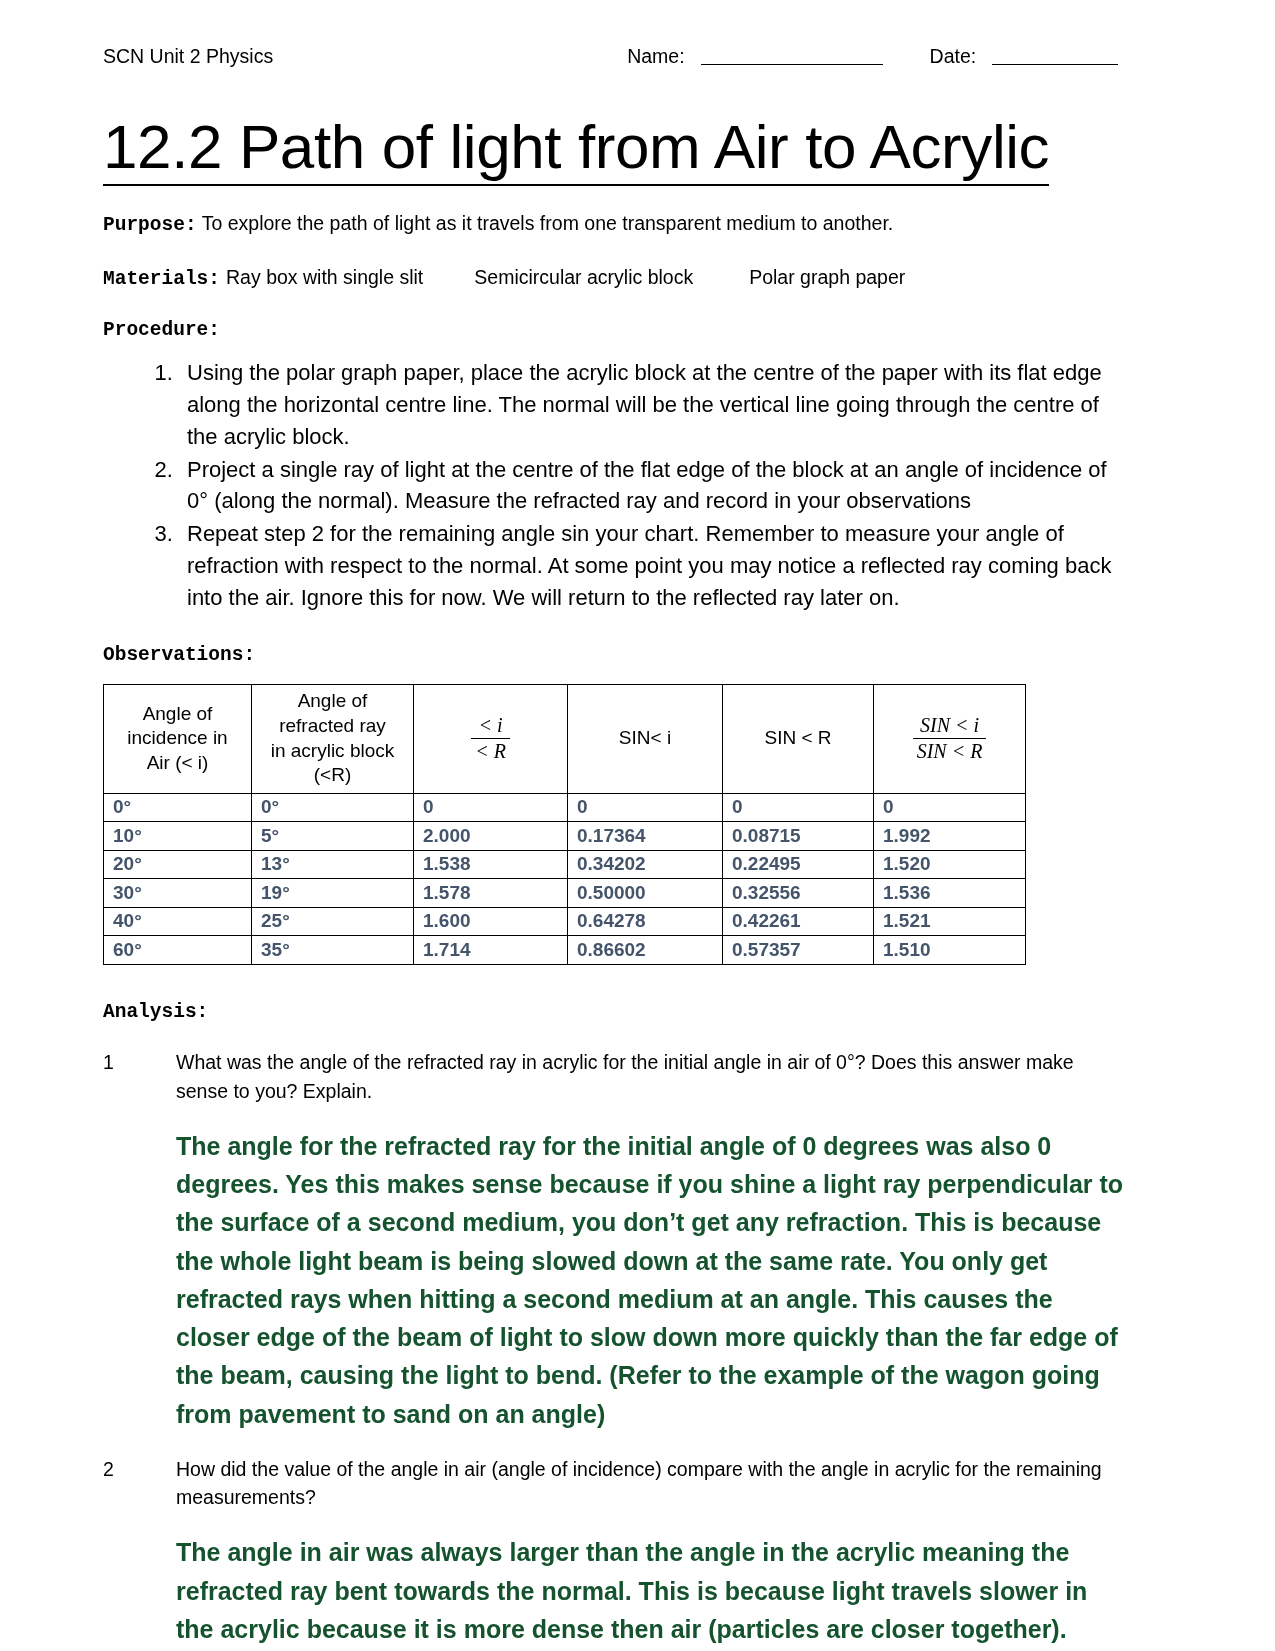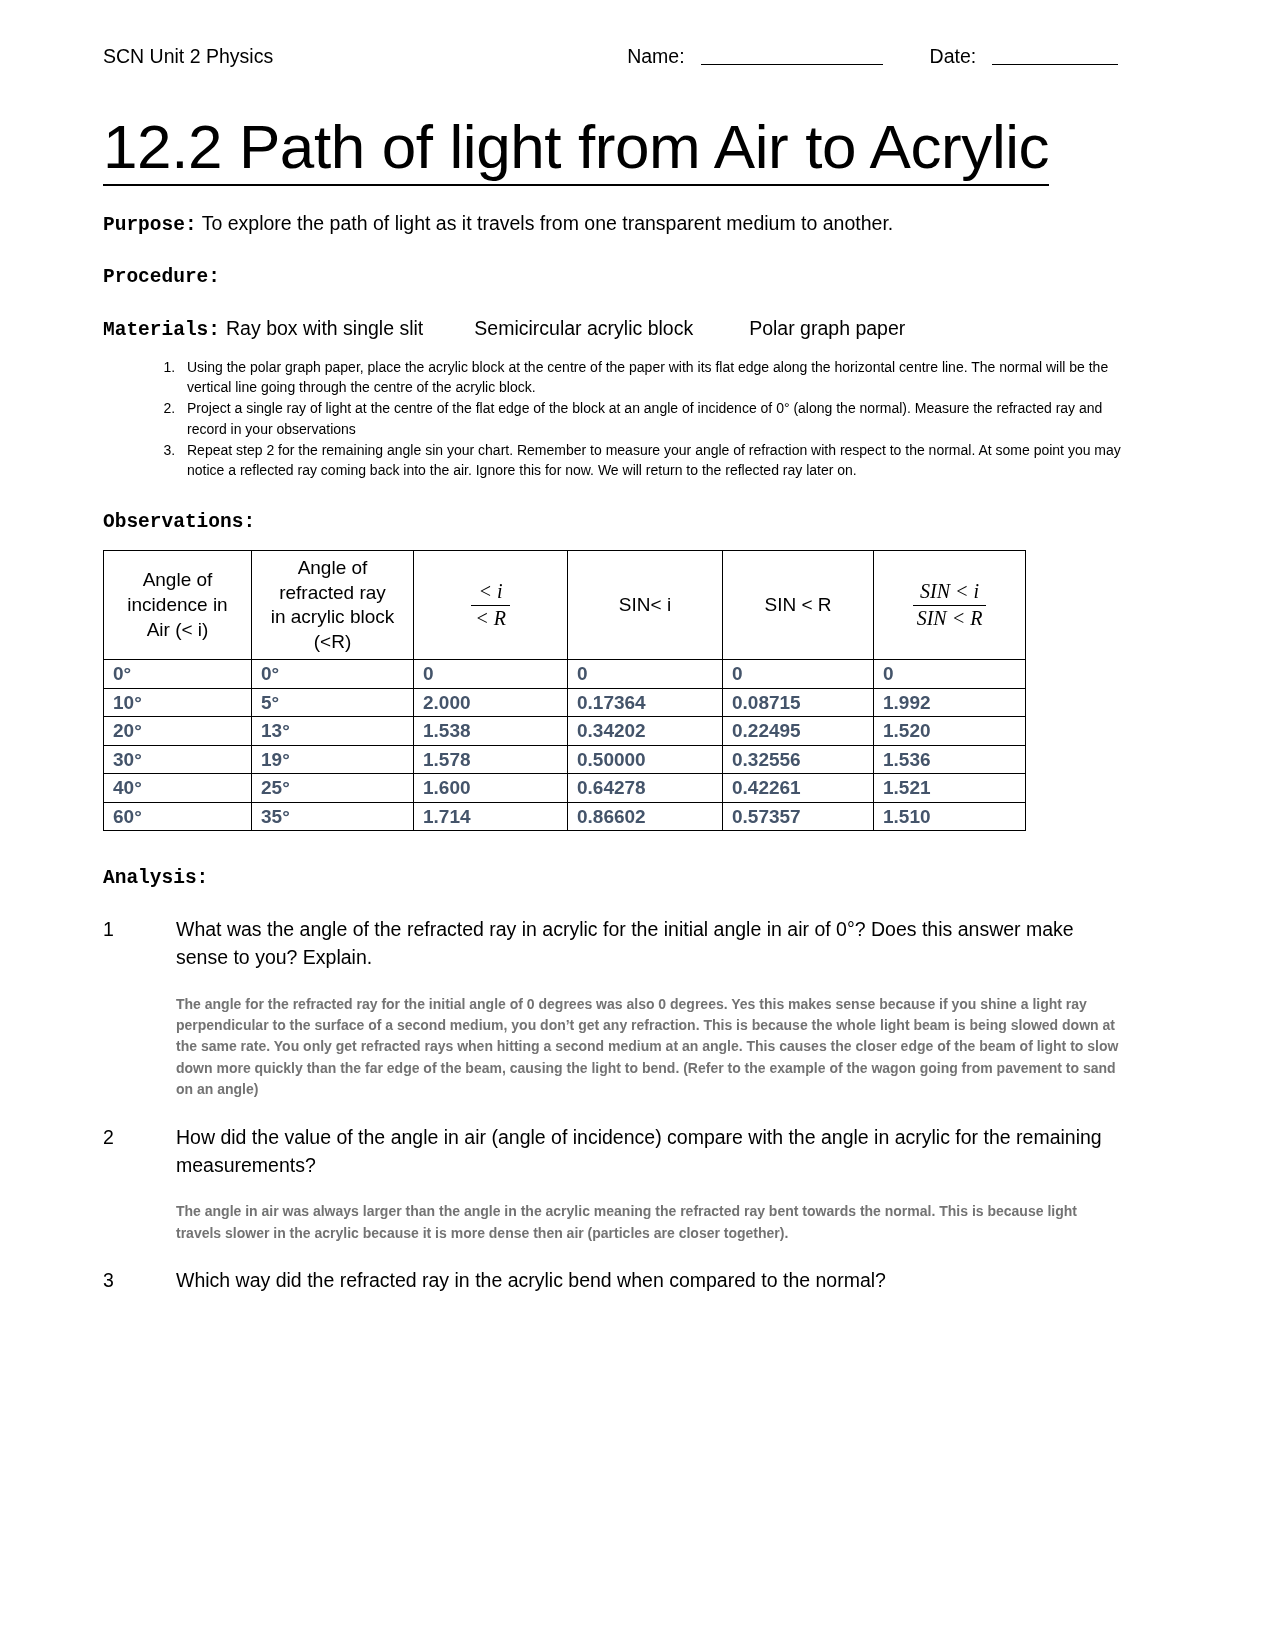--- a/index.html
+++ b/index.html
@@ -72,21 +72,21 @@
   }
   .blk b, .lbl { font-weight: bold; font-family: Liberation Mono, monospace; }
 
   .materials-row span.mat { display: inline-block; }
   .materials-row .m1 { margin-left: 6px; }
   .materials-row .m2 { margin-left: 51px; }
   .materials-row .m3 { margin-left: 56px; }
 
   
   ol.procedure {
-    font-size: 14px;
+    font-size: 22px;
     line-height: 1.45;
     margin: 12px 0 0 0;
     padding-left: 76px;
   }
   ol.procedure li {
     margin: 0 0 1px 0;
     padding-left: 8px;
   }
 
   
@@ -148,24 +148,24 @@
     line-height: 1.45;
     margin-top: 22px;
   }
   .qa-item .qnum {
     flex: 0 0 73px;
     color: #000;
   }
   .qa-item .qtext { flex: 1 1 auto; }
   .answer {
     margin: 22px 0 0 73px;
-    font-size: 14px;
+    font-size: 25px;
     line-height: 1.53;
     font-weight: bold;
-    color: #737373;
+    color: #14532d;
   }
 </style>
 </head>
 <body>
 
 <div class="page">
 
   <div class="doc-header">
     <span class="course">SCN Unit 2 Physics</span>
     <span class="spacer-1"></span>
@@ -177,25 +177,25 @@
   </div>
 
   <div>
     <h1 class="doc-title">12.2 Path of light from Air to Acrylic</h1>
   </div>
 
   <p class="blk">
     <span class="lbl">Purpose:</span><span> To explore the path of light as it travels from one transparent medium to another.</span>
   </p>
 
-  <p class="blk lbl">Procedure:</p>
-
   <p class="blk materials-row">
     <span class="lbl">Materials:</span><span class="mat m1">Ray box with single slit</span><span class="mat m2">Semicircular acrylic block</span><span class="mat m3">Polar graph paper</span>
   </p>
+
+  <p class="blk lbl">Procedure:</p>
   <ol class="procedure">
     <li>Using the polar graph paper, place the acrylic block at the centre of the paper with its flat edge along the horizontal centre line.  The normal will be the vertical line going through the centre of the acrylic block.</li>
     <li>Project a single ray of light at the centre of the flat edge of the block at an angle of incidence of 0° (along the normal). Measure the refracted ray and record in your observations</li>
     <li>Repeat step 2 for the remaining angle sin your chart. Remember to measure your angle of refraction with respect to the normal. At some point you may notice a reflected ray coming back into the air. Ignore this for now. We will return to the reflected ray later on.</li>
   </ol>
 
   <p class="blk lbl obs-label">Observations:</p>
 
   <table class="obs">
     <colgroup>

